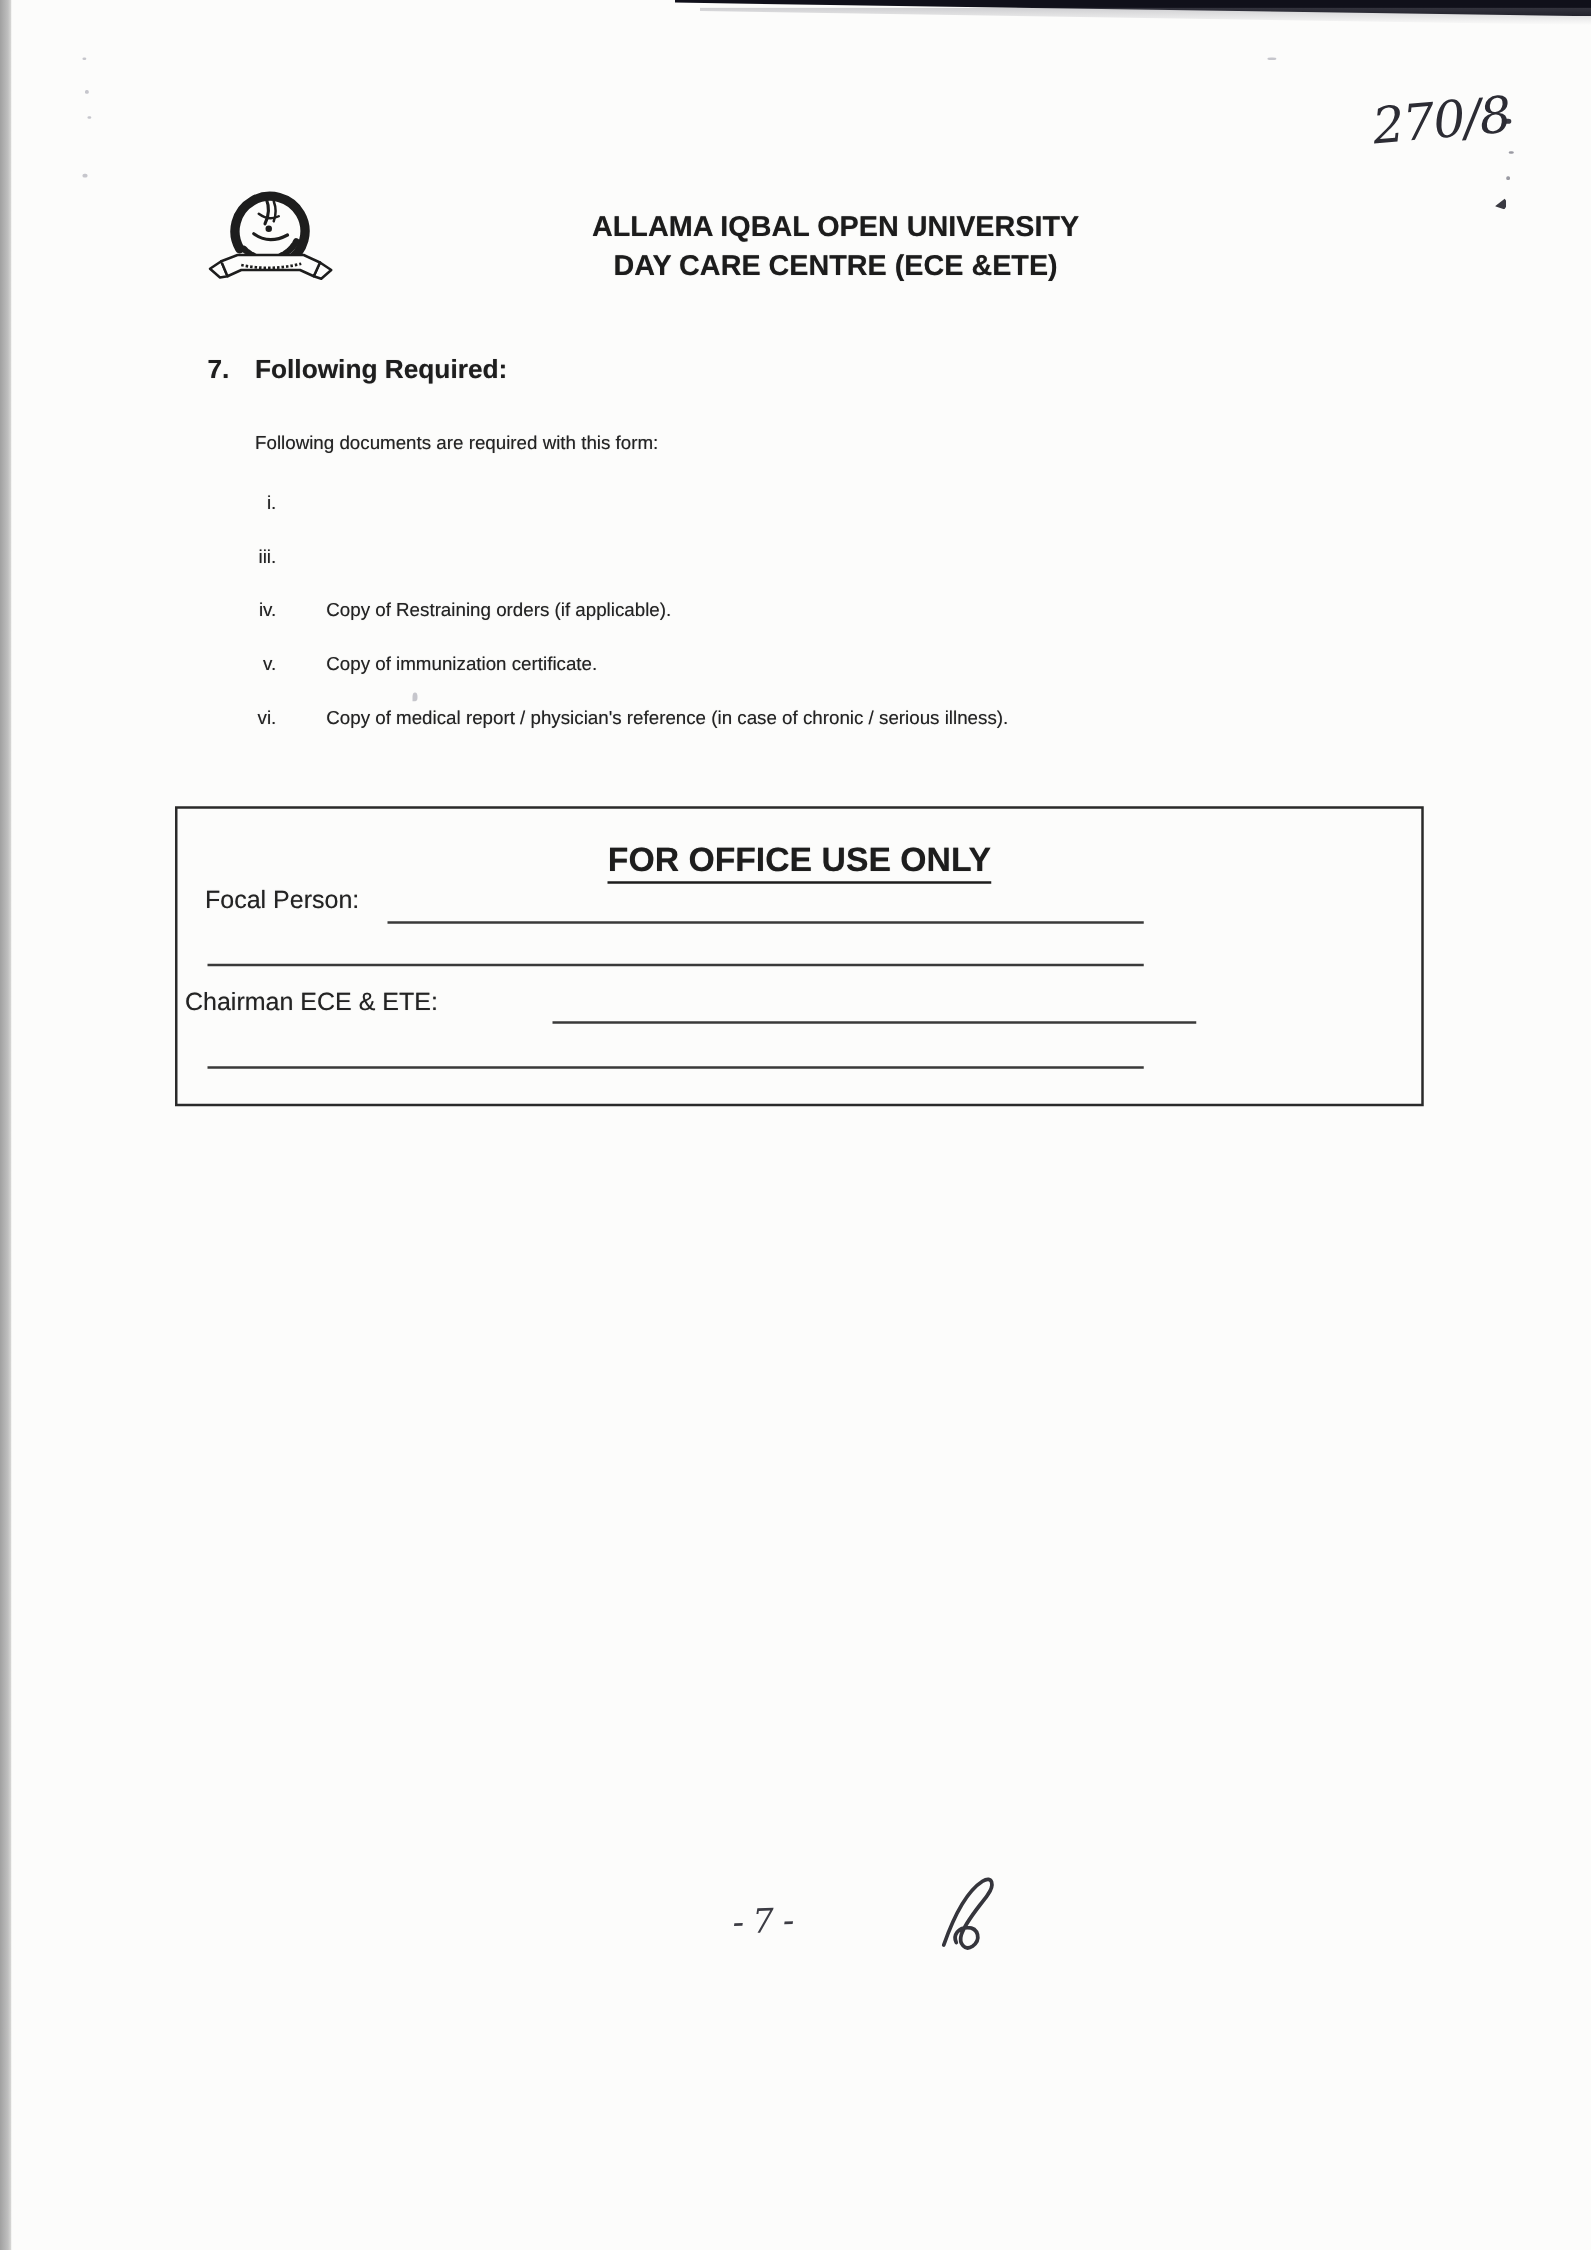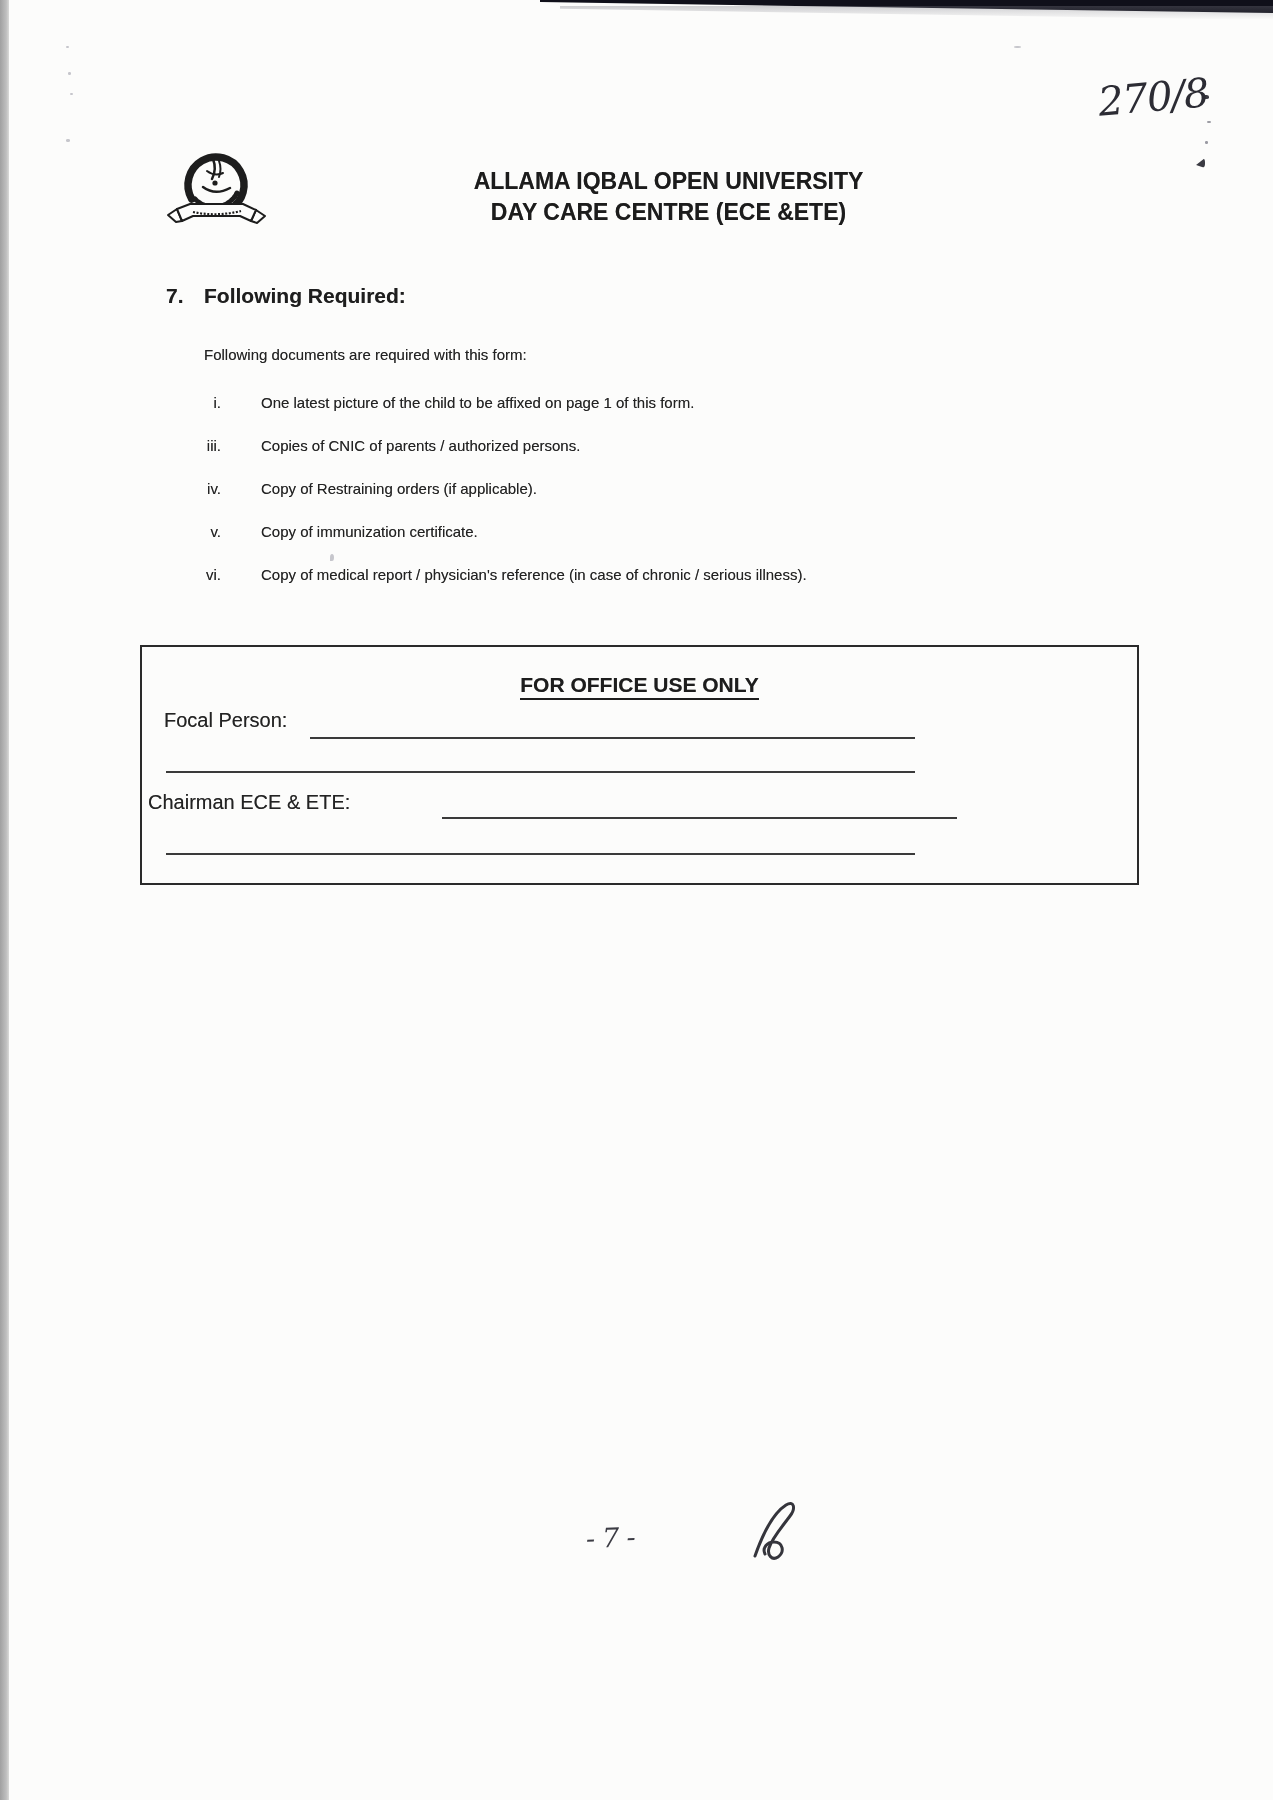--- a/index.html
+++ b/index.html
@@ -45,21 +45,21 @@
   .intro{position:absolute;left:204px;top:346px;}
   .doc-list{position:absolute;left:166px;top:390px;width:960px;}
   .doc-item{display:flex;height:43px;line-height:26px;}
   .doc-item .rn{width:55px;text-align:right;padding-right:0;}
   .doc-item .it{padding-left:40px;}
 
   
   .office-box{position:absolute;left:140px;top:645px;width:995px;height:236px;
     border:2px solid #2a2a2a;}
   .box-title{position:absolute;left:0;top:26px;width:100%;text-align:center;}
-  .box-title span{font-weight:bold;font-size:21px;color:#1d1d1d;
+  .box-title span{font-weight:bold;font-size:27px;color:#1d1d1d;
     border-bottom:2px solid #1d1d1d;padding-bottom:2px;
     text-shadow:0 0 .6px rgba(30,30,30,.55);}
   .field-label{position:absolute;font-size:20px;color:#232323;
     text-shadow:0 0 .6px rgba(35,35,35,.5);}
   .lbl-focal{left:22px;top:62px;}
   .lbl-chairman{left:6px;top:144px;text-align:center;}
   .sig-line{position:absolute;height:0;border-bottom:2px solid #3a3a3a;}
   .line1{left:168px;top:90px;width:605px;}
   .line2{left:24px;top:124px;width:749px;}
   .line3{left:300px;top:170px;width:515px;}
@@ -113,25 +113,23 @@
   <div class="section-heading">
     <span class="num">7.</span>
     <span>Following Required:</span>
   </div>
 
   <div class="intro doc-text">Following documents are required with this form:</div>
 
   <div class="doc-list doc-text">
     <div class="doc-item">
       <span class="rn">i.</span>
-      <span class="it">One latest picture of the child to be affixed on page 1 of this form.</span>
     </div>
     <div class="doc-item">
       <span class="rn">iii.</span>
-      <span class="it">Copies of CNIC of parents / authorized persons.</span>
     </div>
     <div class="doc-item">
       <span class="rn">iv.</span>
       <span class="it">Copy of Restraining orders (if applicable).</span>
     </div>
     <div class="doc-item">
       <span class="rn">v.</span>
       <span class="it">Copy of immunization certificate.</span>
     </div>
     <div class="doc-item">

